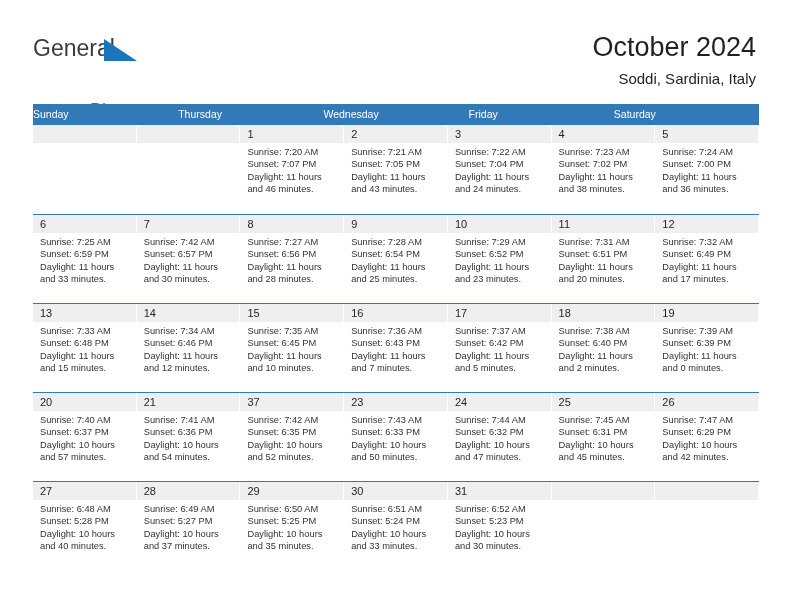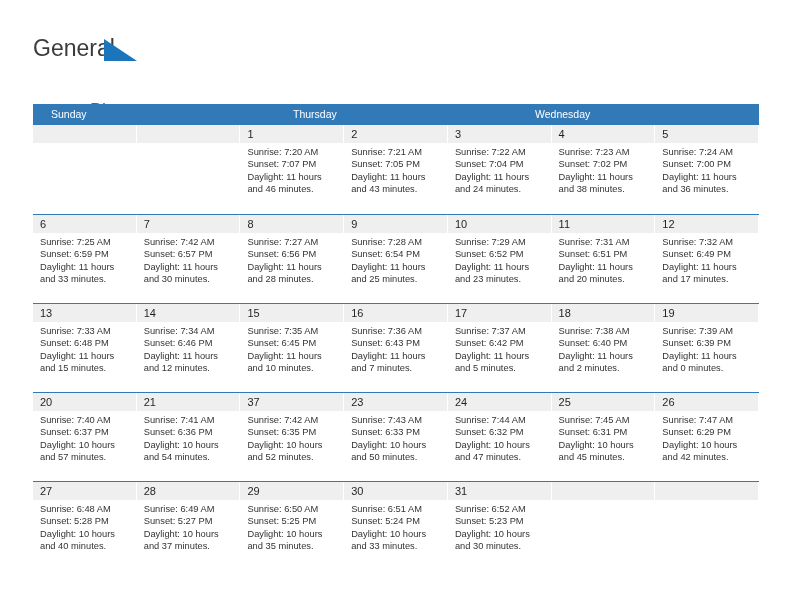--- a/index.html
+++ b/index.html
@@ -90,21 +90,21 @@
     display: flex;
     width: 726px;
     height: 21px;
     background: #3279b8;
   }
   .dow {
     flex: 1 1 0;
     color: #ffffff;
     font-size: 10.5px;
     line-height: 21px;
-    padding-left: 18px;
+    padding-left: 0;
     white-space: nowrap;
     overflow: hidden;
   }
 
   .week {
     display: flex;
     width: 726px;
     height: 89px;
     border-top: 1.6px solid #3279b8;
   }
@@ -149,29 +149,33 @@
 
     <div class="brand">
       <span class="brand-general">General</span>
       <svg class="brand-tri" viewBox="0 0 33 22" xmlns="http://www.w3.org/2000/svg">
         <polygon points="0,0 33,22 0,22" fill="#1b75bb"></polygon>
       </svg>
       <span class="brand-blue">Blue</span>
     </div>
 
     <div class="title-block">
+      <div class="cal-title">October 2024</div>
+      <div class="cal-subtitle">Soddi, Sardinia, Italy</div>
     </div>
 
   </div>
 
   <div class="calendar">
     <div class="dow-row">
       <div class="dow">Sunday</div>
       <div class="dow">Thursday</div>
       <div class="dow">Wednesday</div>
+      <div class="dow">Friday</div>
+      <div class="dow">Saturday</div>
     </div>
 
     <div id="weeks-container">
         <div class="week">
           <div class="daycell empty">
             <div class="numband">
               <span class="num"></span>
             </div>
             <div class="info">
               <div></div>

